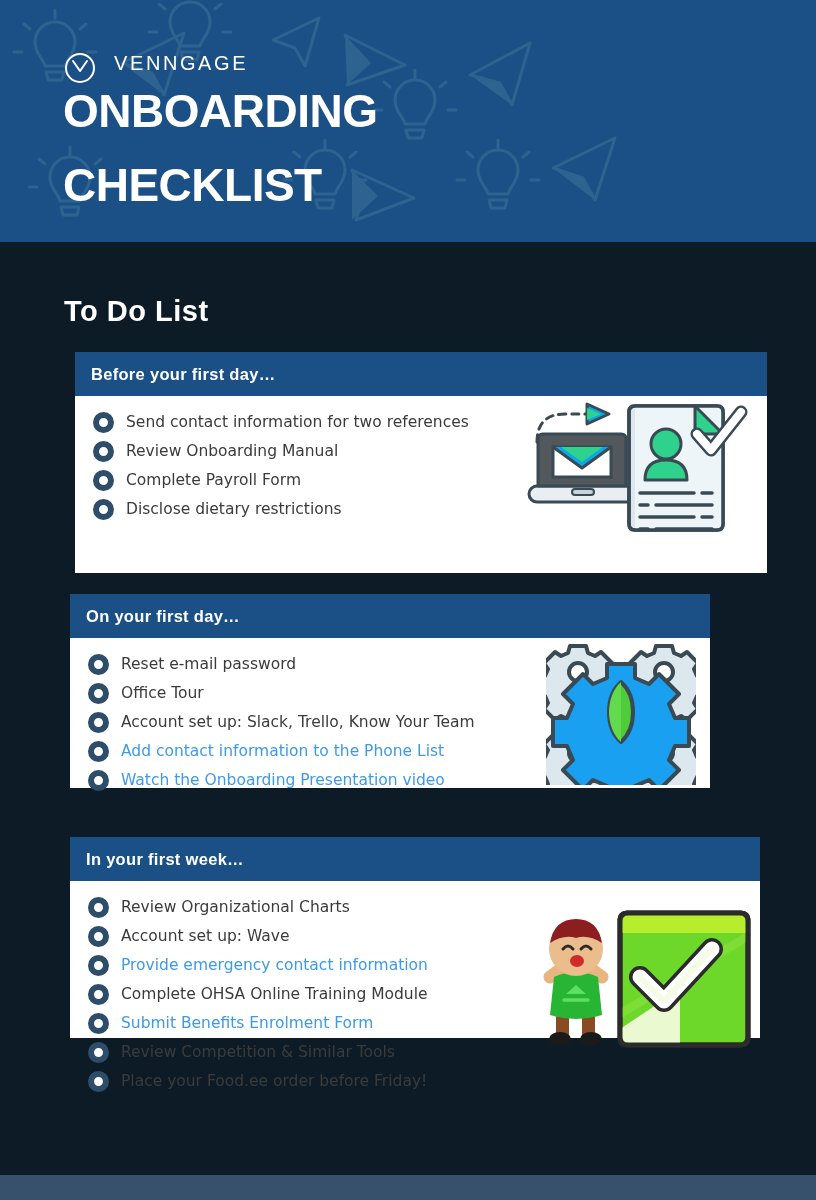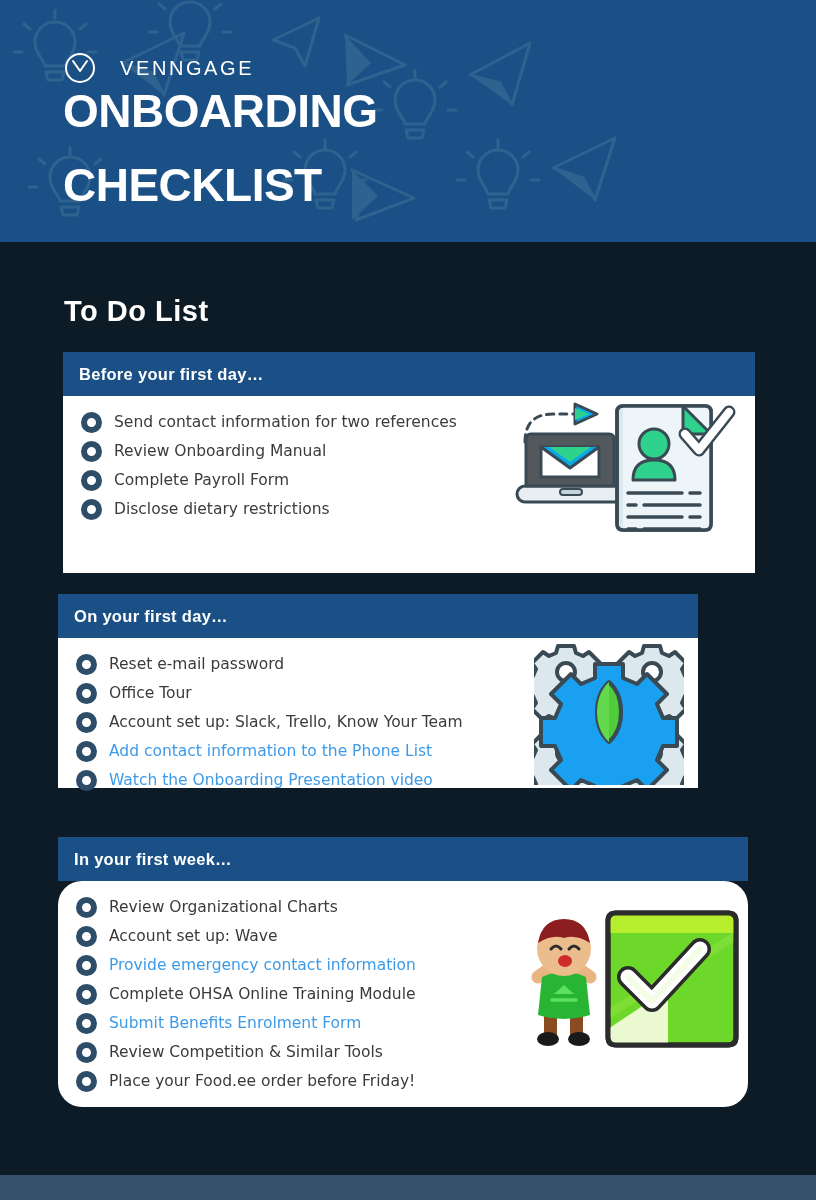--- a/index.html
+++ b/index.html
@@ -28,22 +28,22 @@
     position: absolute;
     left: 0; top: 0;
     width: 816px; height: 242px;
     opacity: 1;
   }
   .logo-row {
     position: absolute;
     left: 64px;
     top: 52px;
     display: flex;
-    align-items: center;
-    gap: 24px;
+    align-items: flex-start;
+    gap: 18px;
     z-index: 3;
   }
   .logo-mark { display:block; }
   .logo-word {
     color: #ffffff;
     font-size: 20px;
     letter-spacing: 2.6px;
     font-weight: 400;
     font-family: "Liberation Sans", sans-serif;
   }
@@ -86,21 +86,21 @@
     top: 295px;
     margin: 0;
     color: #ffffff;
     font-family: "Liberation Sans", sans-serif;
     font-weight: bold;
     font-size: 29px;
     letter-spacing: 0.5px;
   }
 
   
-  .group { position: absolute; }
+  .group { position: absolute; margin-left: 12px; }
   .group-header {
     background: #1b5087;
     color: #ffffff;
     font-family: "Liberation Sans", sans-serif;
     font-weight: bold;
     font-size: 16.5px;
     letter-spacing: 0.3px;
     padding: 13px 0 12px 16px;
     box-sizing: border-box;
   }
@@ -148,21 +148,21 @@
   
   #group-0 { left: 63px; top: 352px; width: 692px; }
   #group-0 .group-body { height: 177px; }
   #group-0 .illus { right: 10px; top: -2px; }
 
   #group-1 { left: 58px; top: 594px; width: 640px; }
   #group-1 .group-body { height: 150px; }
   #group-1 .illus { right: 14px; top: 2px; }
 
   #group-2 { left: 58px; top: 837px; width: 690px; }
-  #group-2 .group-body { height: 226px; border-radius: 24px; }
+  #group-2 .group-body { height: 157px; }
   #group-2 .illus { right: 0px; top: 18px; }
 </style>
 </head>
 <body>
 
 <div class="banner">
 
   <svg class="banner-pattern" viewBox="0 0 816 242" width="816" height="242" aria-hidden="true">
     <g stroke="#2e628f" stroke-width="3" fill="none" stroke-linecap="round" stroke-linejoin="round">
 

